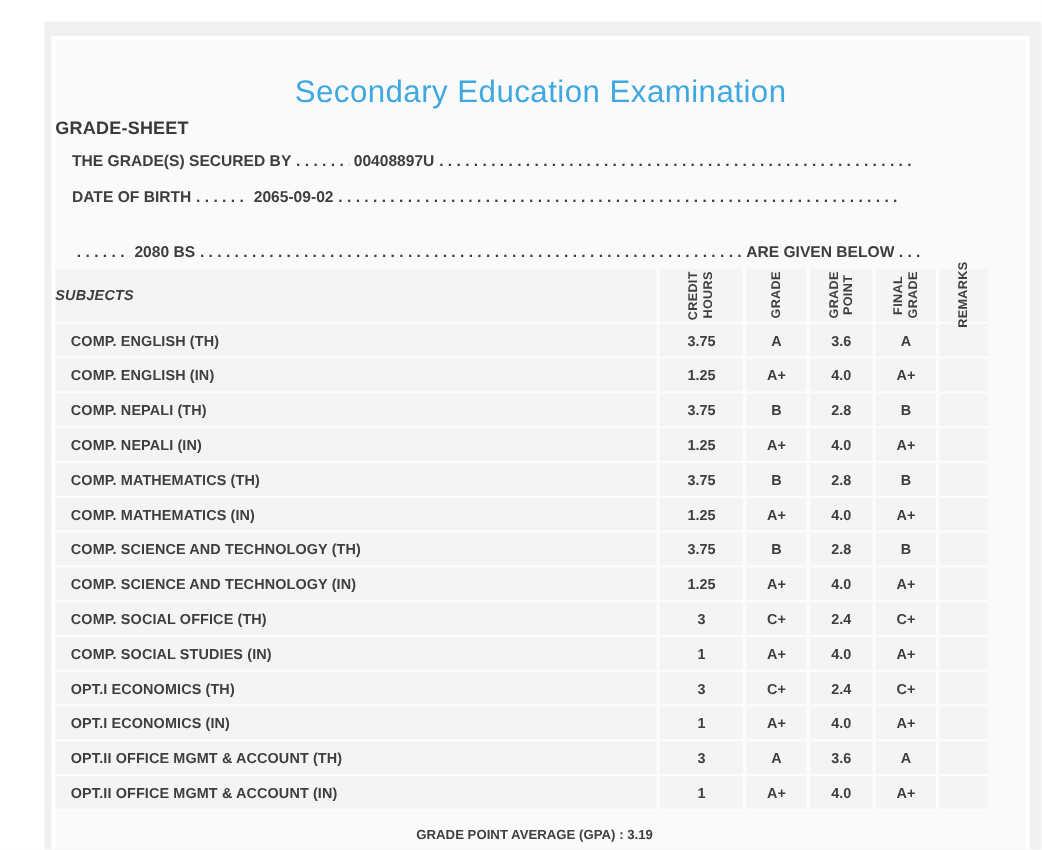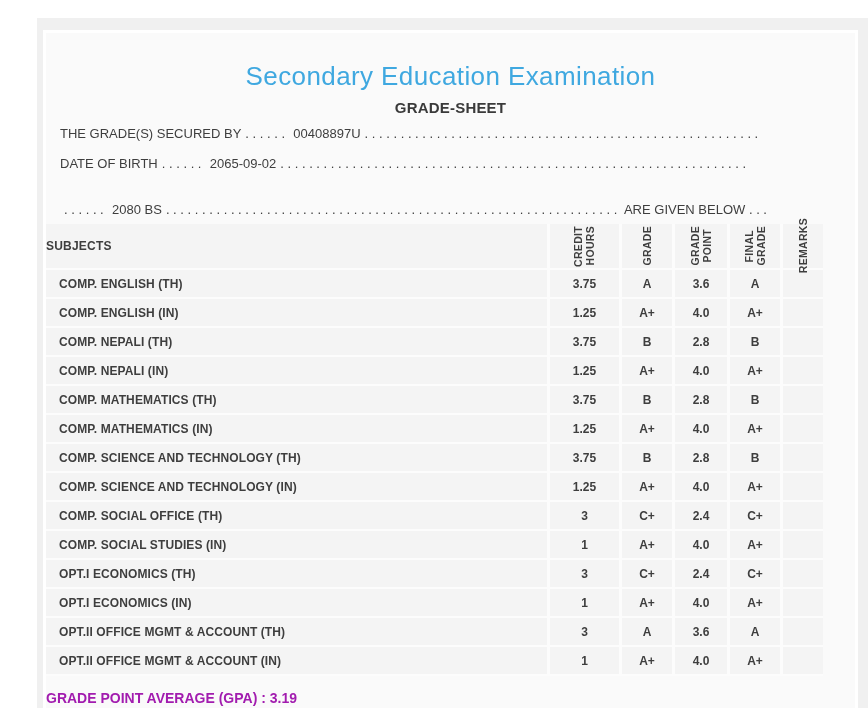--- a/index.html
+++ b/index.html
@@ -24,33 +24,33 @@
   .page-title {
     margin-top:28px;
     text-align:center;
     font-size:26px;
     font-weight:400;
     letter-spacing:0.4px;
     color:#3fa8e0;
   }
   .page-subtitle {
     margin-top:7px;
-    text-align:center;
+    text-align:left;
     font-size:15px;
     font-weight:700;
     letter-spacing:0.2px;
     color:#3a3a3a;
   }
   .info-block { margin:10px 0 0 14px; }
   .info-line {
     display:flex;
     align-items:baseline;
     height:30px;
     font-size:13px;
-    font-weight:400;
+    font-weight:700;
     white-space:nowrap;
     color:#3e3e3e;
   }
   .info-line .dots {
     overflow:hidden;
     white-space:nowrap;
     flex:0 0 auto;
   }
   .info-line .dots.fill { flex:1 1 auto; width:auto; }
   .info-line .dots.gap  { width:48px; padding-left:4px; }
@@ -75,20 +75,21 @@
     color:#3e3e3e;
     padding:0;
   }
   table.grades th:last-child, table.grades td:last-child { border-right:none; }
   th.subject-head {
     height:44px;
     text-align:left;
     padding-left:13px;
     font-size:12px;
     letter-spacing:0.2px;
+    font-style:italic;
   }
   th.rot { height:44px; vertical-align:middle; overflow:visible; }
   .vwrap {
     display:flex;
     justify-content:center;
     align-items:center;
     gap:1px;
     height:44px;
     overflow:visible;
   }
@@ -106,25 +107,25 @@
     font-size:12px;
     text-align:center;
   }
   table.grades td.subject-col {
     text-align:left;
     padding-left:13px;
     letter-spacing:0.1px;
   }
   .gpa-line {
     margin-top:14px;
-    text-align:left;
+    text-align:center;
     padding-right:10px;
-    font-size:14px;
-    font-weight:700;
-    color:#a21caf;
+    font-size:11px;
+    font-weight:700;
+    color:#404040;
   }
 </style>
 </head>
 <body>
 
 <div class="panel">
   <div class="card">
 
     <div class="page-title">Secondary Education Examination</div>
     <div class="page-subtitle">GRADE-SHEET</div>

